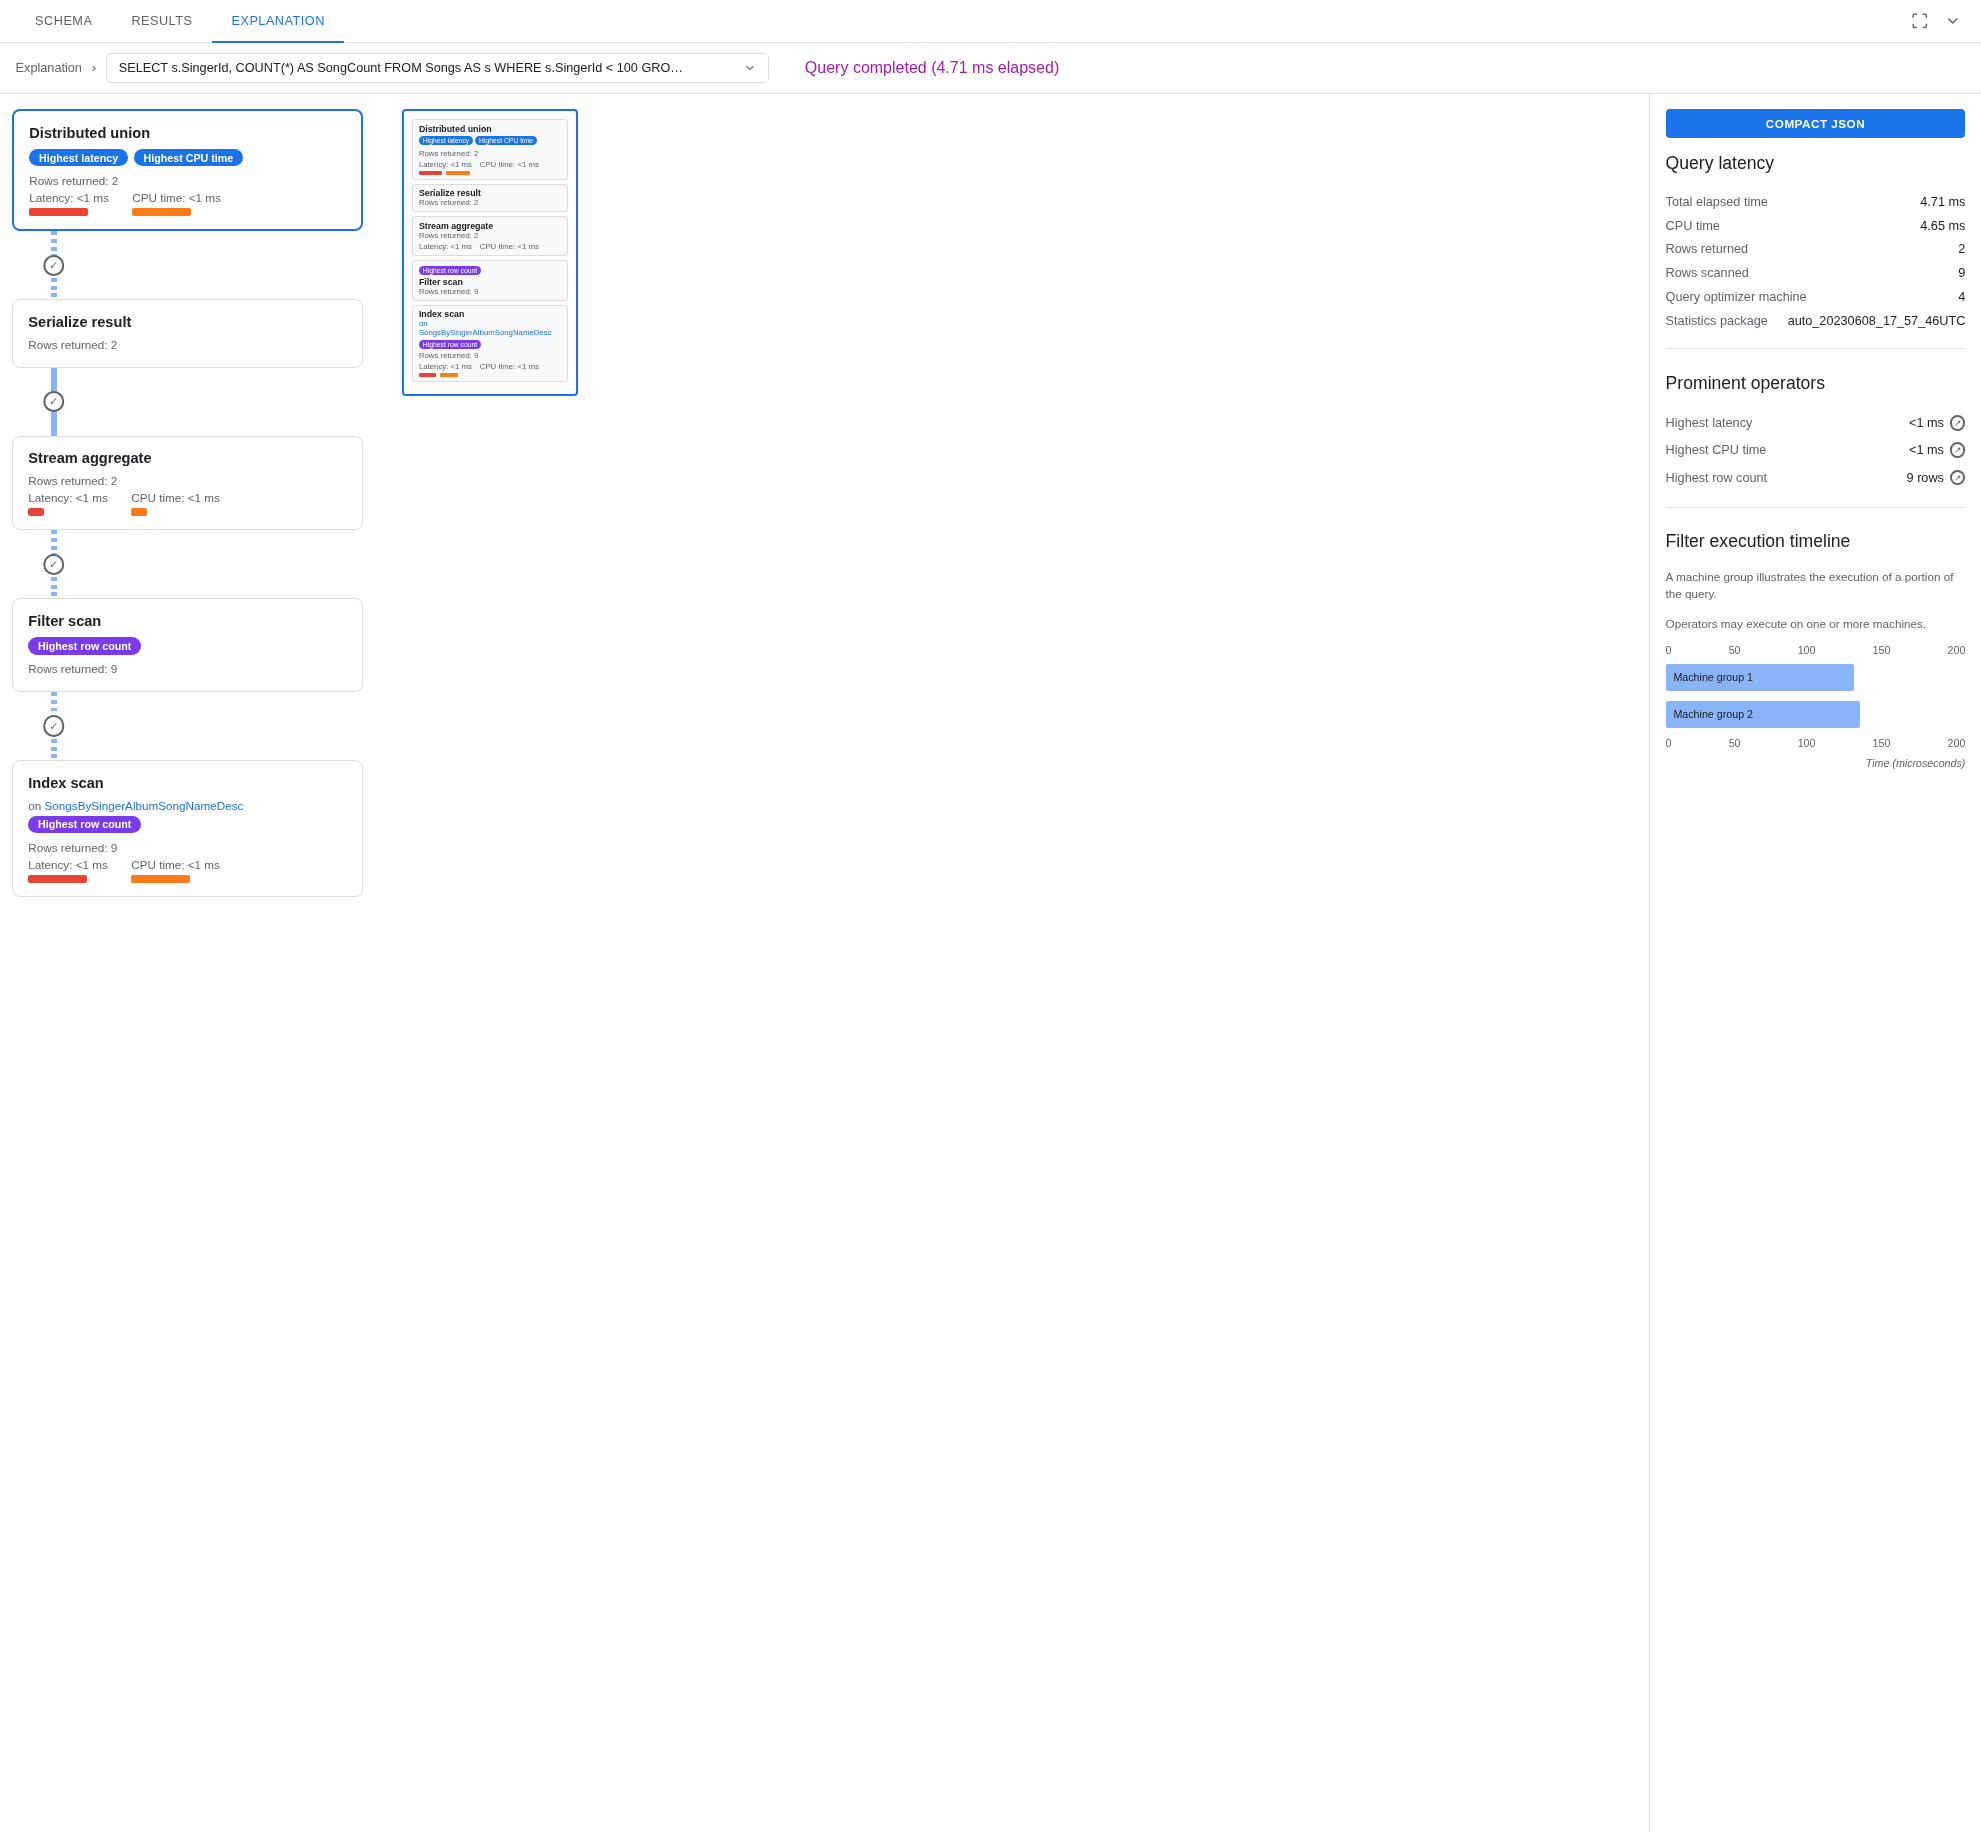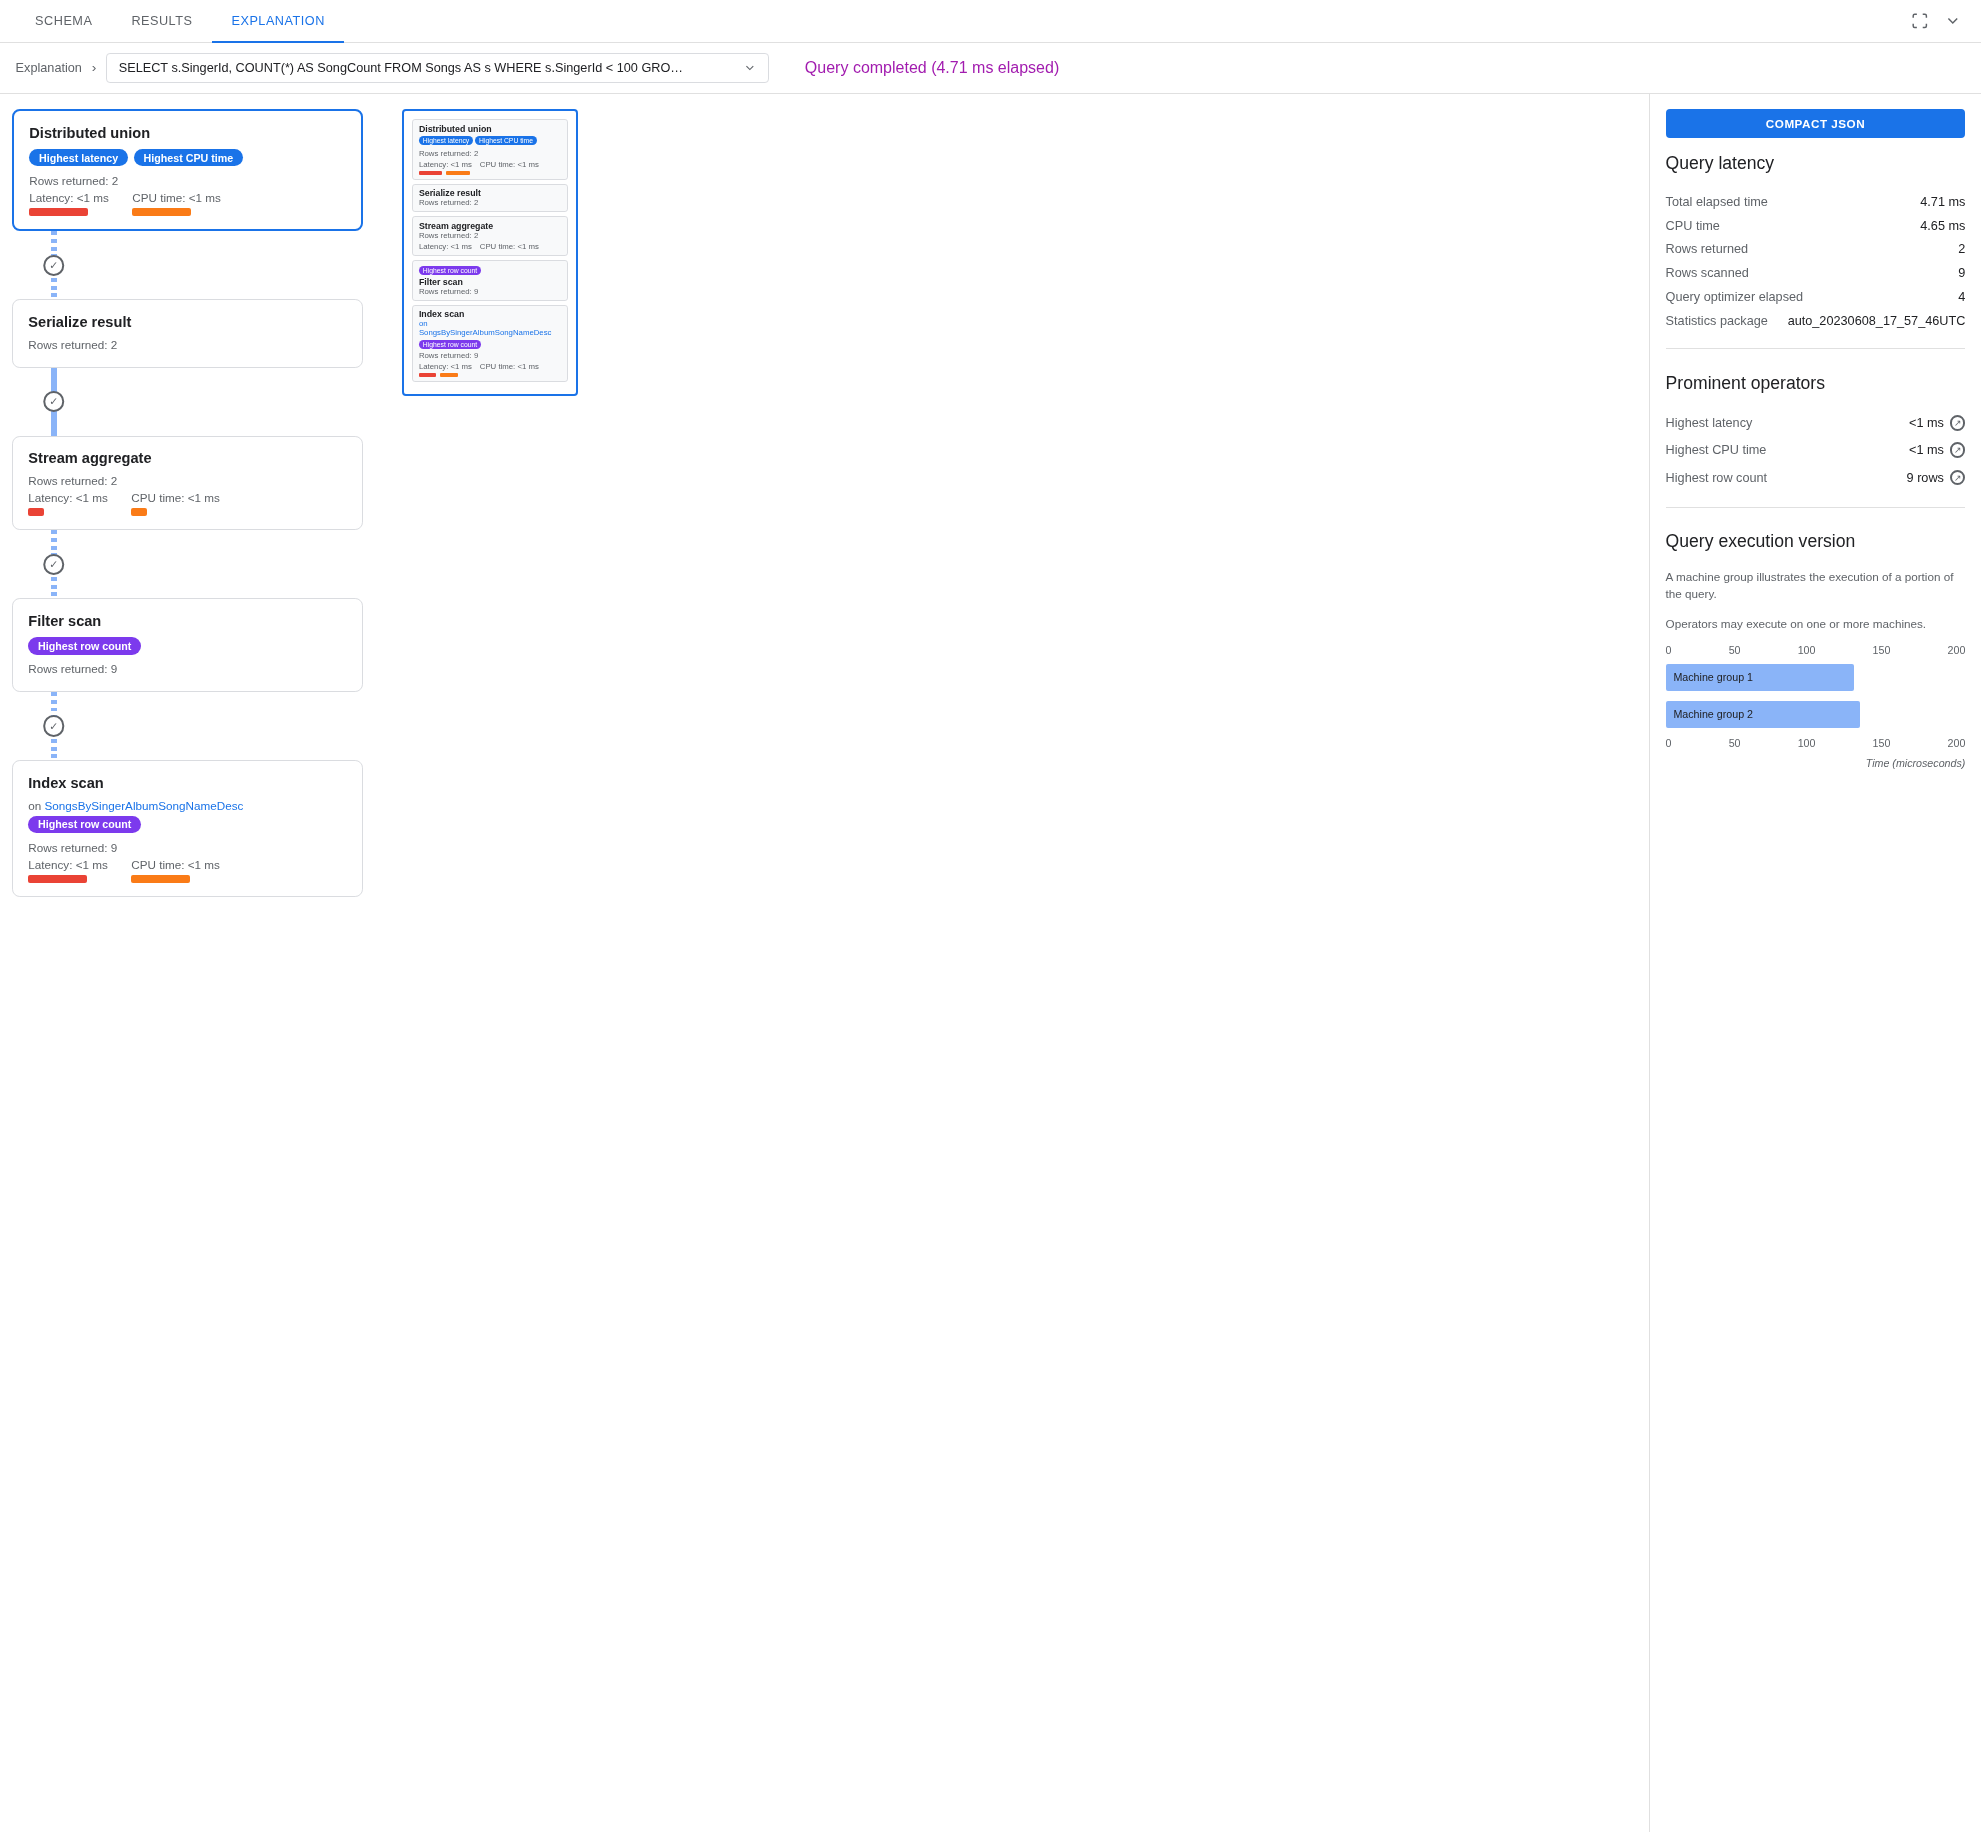--- a/index.html
+++ b/index.html
@@ -593,21 +593,21 @@
       </div>
       <div class="summary-row">
         <span class="summary-key">Rows returned</span>
         <span class="summary-val">2</span>
       </div>
       <div class="summary-row">
         <span class="summary-key">Rows scanned</span>
         <span class="summary-val">9</span>
       </div>
       <div class="summary-row">
-        <span class="summary-key">Query optimizer elapsed</span>
+        <span class="summary-key">Query optimizer machine</span>
         <span class="summary-val">4</span>
       </div>
       <div class="summary-row">
         <span class="summary-key">Statistics package</span>
         <span class="summary-val">auto_20230608_17_57_46UTC</span>
       </div>
     </div>
 
     
     <div class="operators-section">
@@ -630,21 +630,21 @@
         <span class="operator-key">Highest row count</span>
         <span class="operator-val">
           <span>9 rows</span>
           <span class="link-icon">↗</span>
         </span>
       </div>
     </div>
 
     
     <div class="timeline-section">
-      <div class="section-title">Query execution version</div>
+      <div class="section-title">Filter execution timeline</div>
       <div class="timeline-desc">A machine group illustrates the execution of a portion of the query.</div>
       <div class="timeline-desc">Operators may execute on one or more machines.</div>
 
       <div class="timeline-chart">
 
         <div class="timeline-axis">
           <span>0</span>
           <span>50</span>
           <span>100</span>
           <span>150</span>

